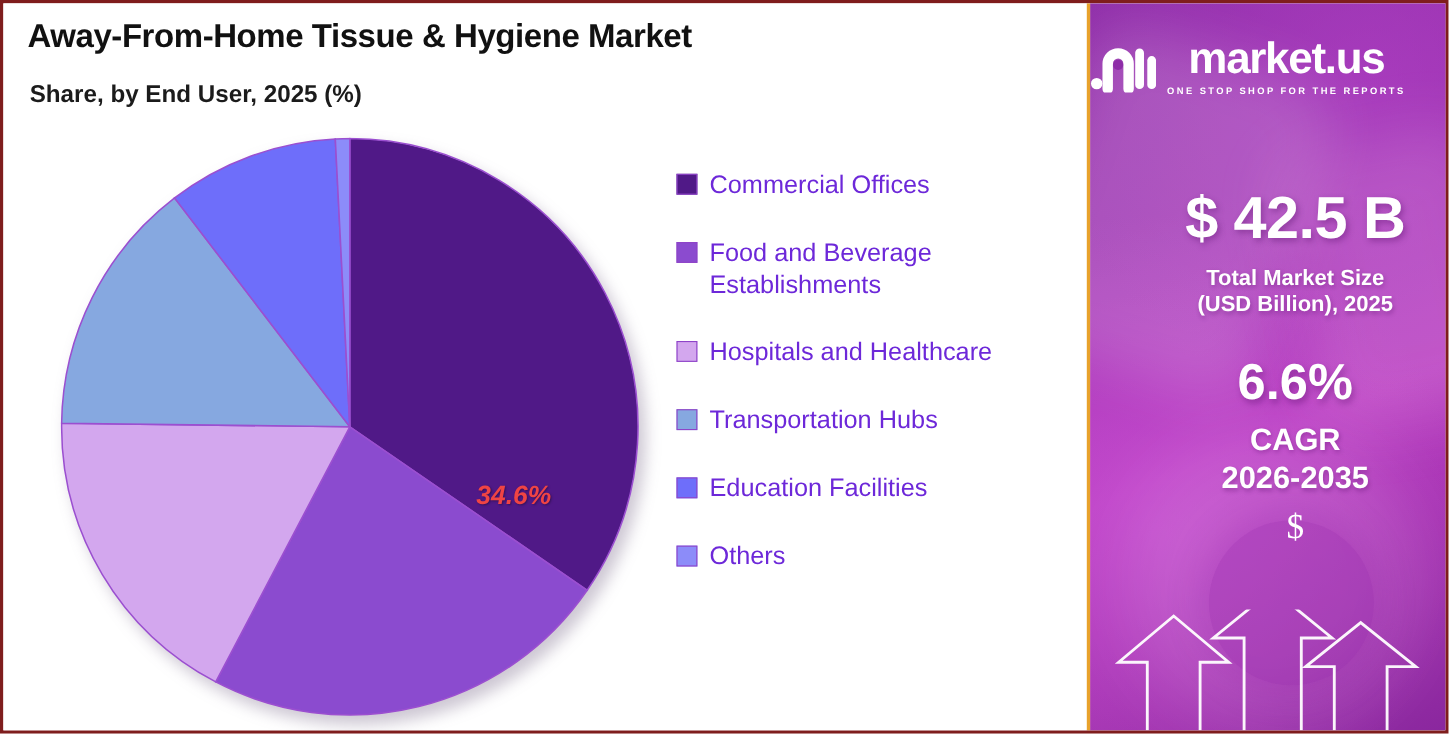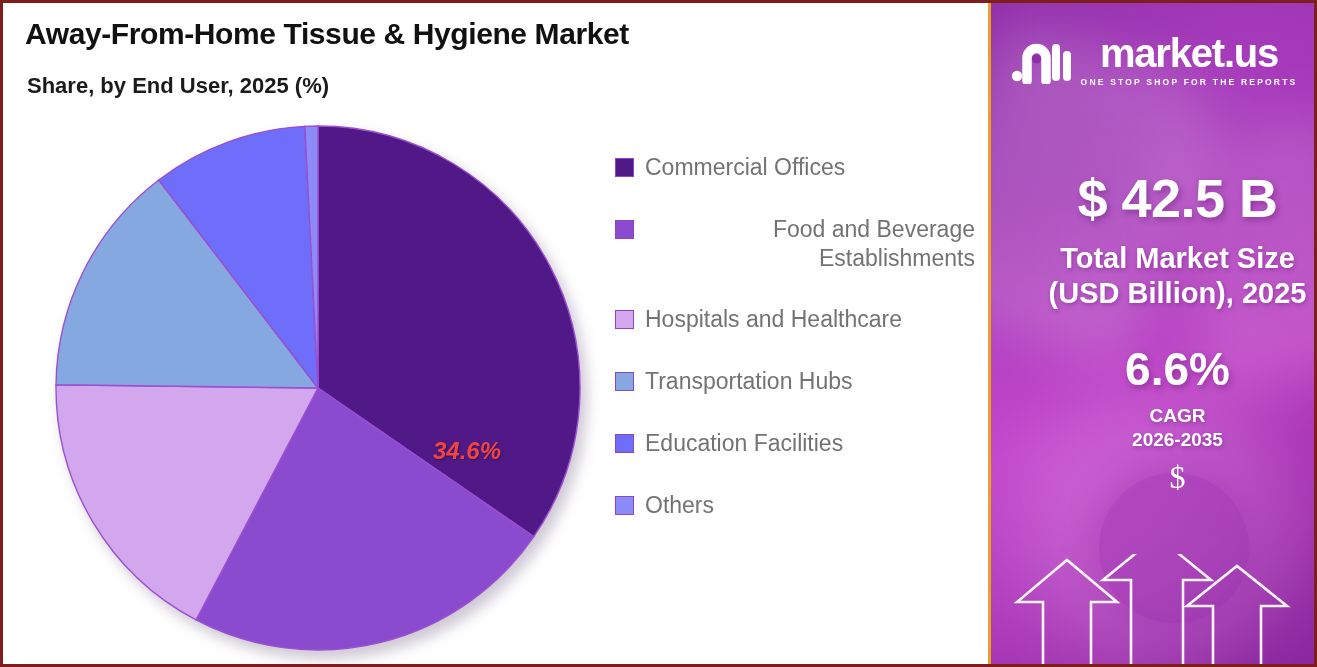--- a/index.html
+++ b/index.html
@@ -68,23 +68,22 @@
     margin-bottom:33px;
   }
   .legend-swatch{
     width:19px;height:19px;
     flex:0 0 19px;
     margin-top:5px;margin-right:11px;
     border:1px solid #8E44C8;
     box-sizing:border-box;
   }
   .legend-label{
-    font-size:23px;color:#737373;
+    font-size:23px;color:#6d28d9;
     line-height:1.25;
-    text-align:right;
   }
 
   
   #right-panel{
     position:absolute;left:985px;top:0;
     width:329px;height:661px;
     overflow:hidden;
     border-left:3px solid #E8A22B;
     box-sizing:border-box;
     background:
@@ -103,21 +102,21 @@
   #cup{
     position:absolute;left:108px;top:470px;width:150px;height:150px;
     border-radius:50%;
     background:rgba(150,40,170,0.38);
     box-shadow:0 0 26px 12px rgba(150,40,170,0.25);
   }
 
   
   #logo-row{
     position:absolute;left:0;right:0;top:30px;
-    display:flex;align-items:center;justify-content:center;
+    display:flex;align-items:center;justify-content:flex-start;
   }
   #logo-mark{margin-right:10px;margin-top:2px;}
   #logo-text-wrap{display:flex;flex-direction:column;align-items:center;}
   #logo-word{
     font-size:40px;font-weight:bold;color:#ffffff;
     letter-spacing:-1.2px;line-height:1;
   }
   #logo-tag{
     font-size:8.5px;color:#ffffff;font-weight:bold;
     letter-spacing:2.2px;margin-top:4px;
@@ -129,33 +128,33 @@
     text-align:center;
     padding-left:47px;
   }
   #market-value{
     font-size:54px;font-weight:bold;color:#ffffff;
     letter-spacing:-0.5px;line-height:1;
     text-shadow:2px 3px 6px rgba(70,0,90,0.35);
   }
   #market-caption{
     margin-top:16px;
-    font-size:29px;font-weight:bold;color:#ffffff;
+    font-size:20px;font-weight:bold;color:#ffffff;
     line-height:1.22;
     text-shadow:1px 2px 4px rgba(70,0,90,0.3);
   }
   #cagr-value{
     margin-top:34px;
     font-size:46px;font-weight:bold;color:#ffffff;
     line-height:1;
     text-shadow:2px 3px 6px rgba(70,0,90,0.35);
   }
   #cagr-caption{
     margin-top:12px;
-    font-size:19px;font-weight:bold;color:#ffffff;
+    font-size:28px;font-weight:bold;color:#ffffff;
     line-height:1.25;
     text-shadow:1px 2px 4px rgba(70,0,90,0.3);
   }
   #dollar-sign{
     margin-top:10px;
     font-size:32px;color:#ffffff;font-weight:normal;
     line-height:1;
     font-family:"Liberation Serif", serif;
   }
   #arrows{

